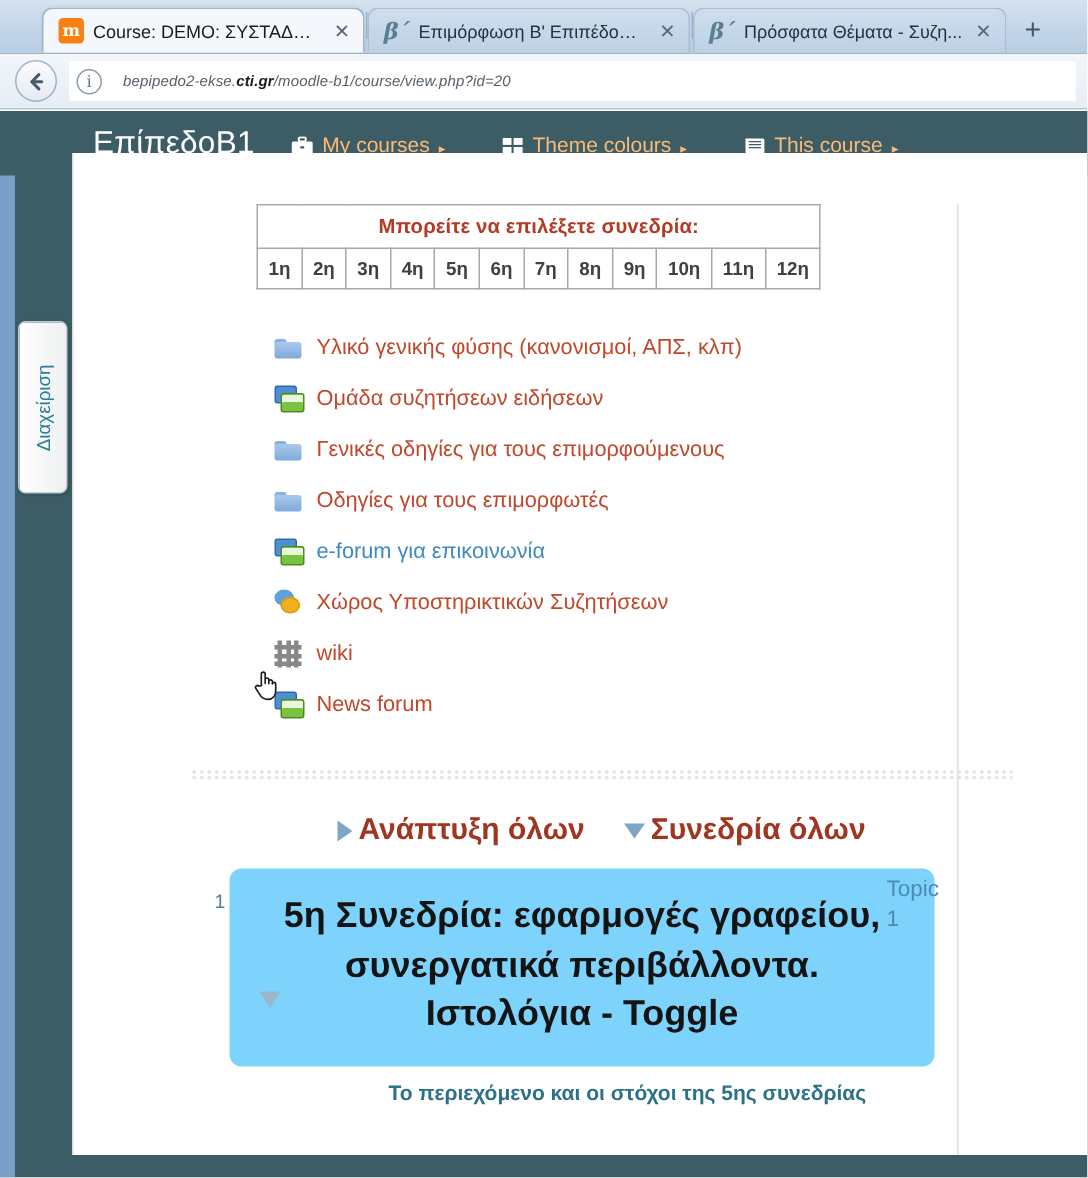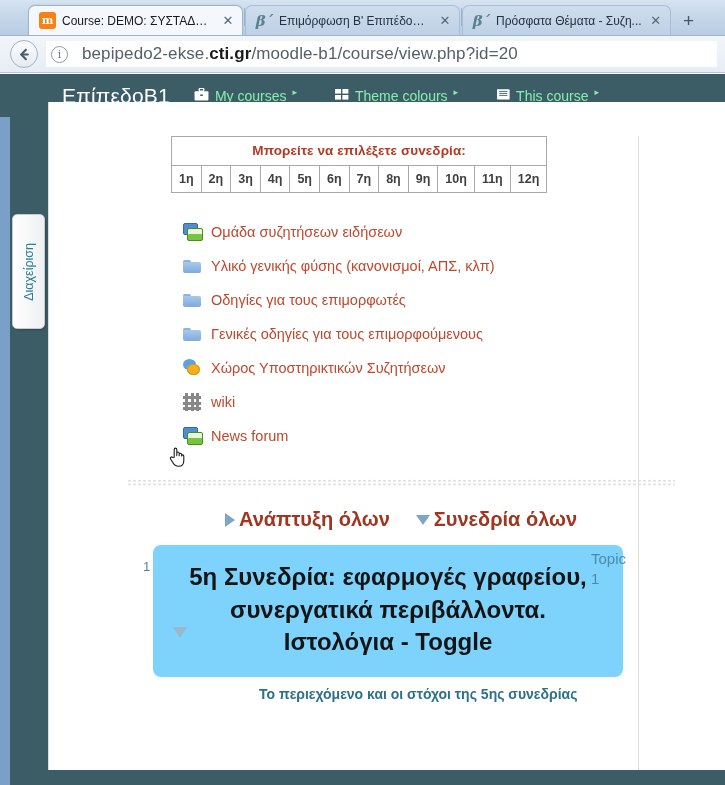--- a/index.html
+++ b/index.html
@@ -140,24 +140,25 @@
     border-radius: 50%;
     color: #6b7884;
     font-size: 11px;
     font-family: "DejaVu Serif", serif;
     display: flex; align-items: center; justify-content: center;
     margin: 0 14px 0 4px;
     flex: 0 0 17px;
     line-height: 1;
   }
   .url-text {
-    font-size: 17px;
+    font-size: 10px;
     color: #555f69;
     white-space: nowrap;
     letter-spacing: .1px;
+    font-style: italic;
   }
   .url-text .host-strong { color: #1b1b1b; font-weight: bold; }
 
   
   #viewport {
     position: absolute;
     top: 74px; left: 0;
     width: 725px; height: 711px;
     background: #3c5c66;
     overflow: hidden;
@@ -174,22 +175,22 @@
   }
   .brand {
     font-size: 21px;
     color: #ffffff;
     margin-right: 24px;
     letter-spacing: .2px;
     white-space: nowrap;
   }
   .navitem {
     display: flex;
-    align-items: flex-start;
-    color: #86efac;
+    align-items: flex-end;
+    color: #fdba74;
     font-size: 14px;
     margin-right: 38px;
     white-space: nowrap;
   }
   .navitem .nav-ico {
     margin-right: 6px;
     display: inline-flex;
     align-items: center;
   }
   .caret-r {
@@ -557,34 +558,38 @@
             <td>9η</td>
             <td>10η</td>
             <td>11η</td>
             <td>12η</td>
           </tr>
         </tbody>
           </table>
 
         <ul class="activity-list">
           <li class="activity">
+            <span class="act-ico ico-folder"></span>
+            <span class="act-label">Υλικό γενικής φύσης (κανονισμοί, ΑΠΣ, κλπ)</span>
+          </li>
+          <li class="activity">
             <span class="act-ico ico-forum"></span>
             <span class="act-label">Ομάδα συζητήσεων ειδήσεων</span>
           </li>
           <li class="activity">
             <span class="act-ico ico-folder"></span>
-            <span class="act-label">Υλικό γενικής φύσης (κανονισμοί, ΑΠΣ, κλπ)</span>
+            <span class="act-label">Γενικές οδηγίες για τους επιμορφούμενους</span>
           </li>
           <li class="activity">
             <span class="act-ico ico-folder"></span>
             <span class="act-label">Οδηγίες για τους επιμορφωτές</span>
           </li>
           <li class="activity">
-            <span class="act-ico ico-folder"></span>
-            <span class="act-label">Γενικές οδηγίες για τους επιμορφούμενους</span>
+            <span class="act-ico ico-forum"></span>
+            <span class="act-label link-blue">e-forum για επικοινωνία</span>
           </li>
           <li class="activity">
             <span class="act-ico ico-chat"></span>
             <span class="act-label">Χώρος Υποστηρικτικών Συζητήσεων</span>
           </li>
           <li class="activity">
             <span class="act-ico ico-wiki"></span>
             <span class="act-label">wiki</span>
           </li>
           <li class="activity">

